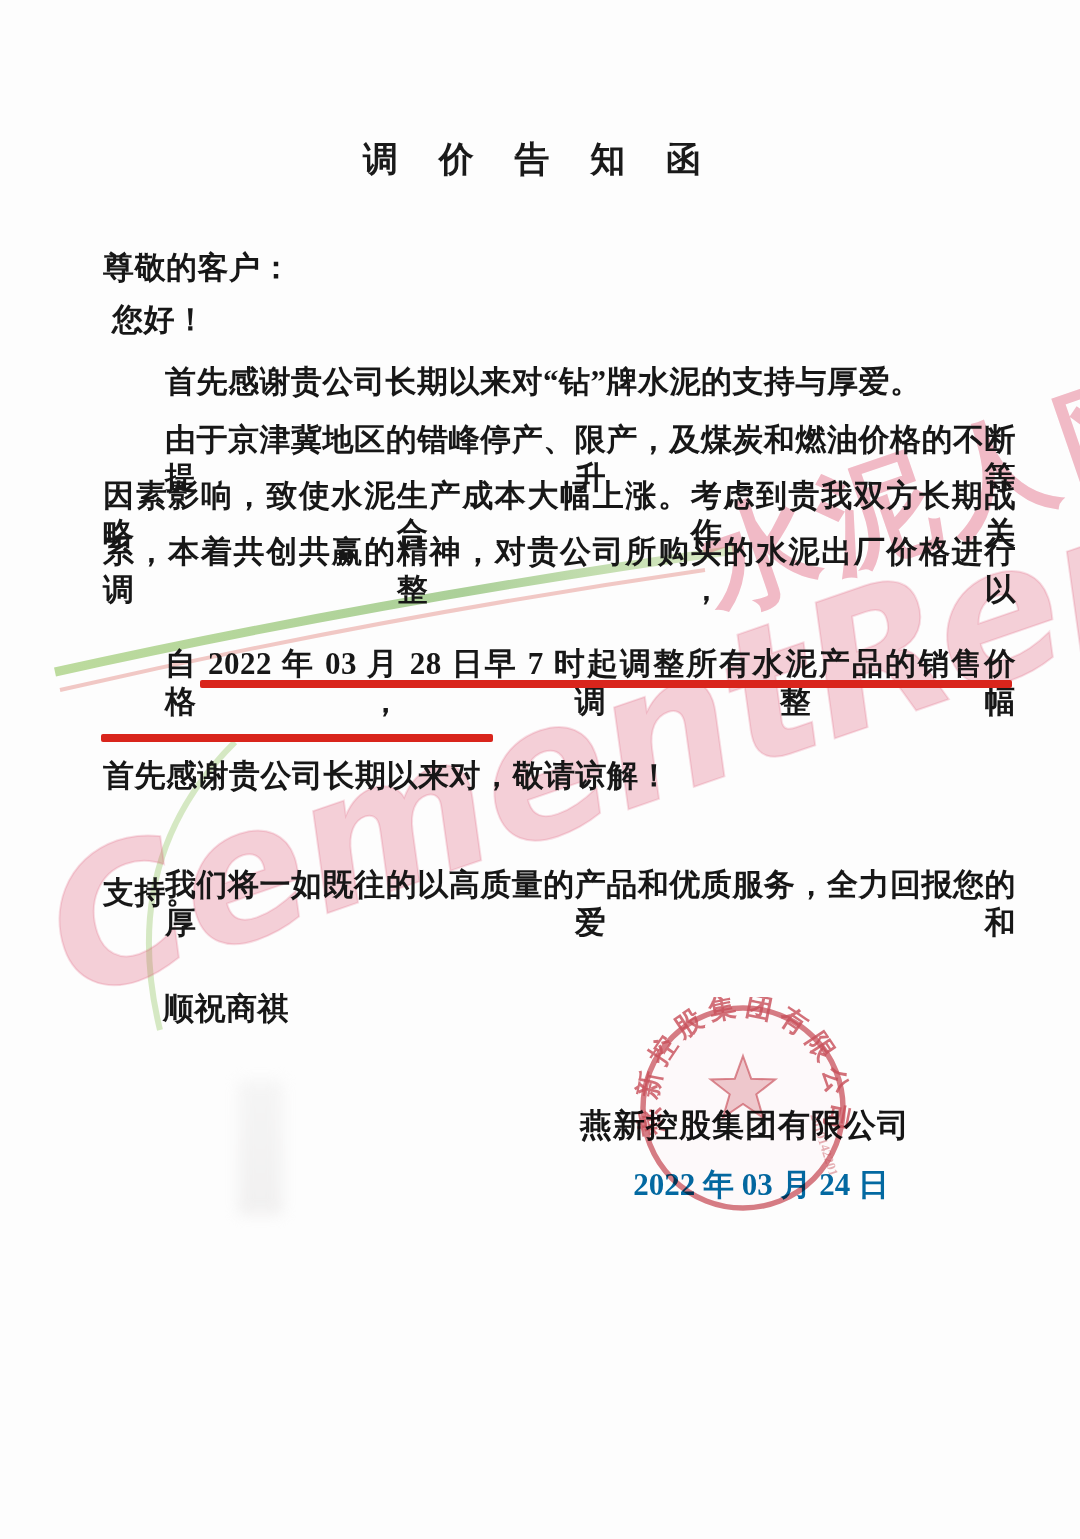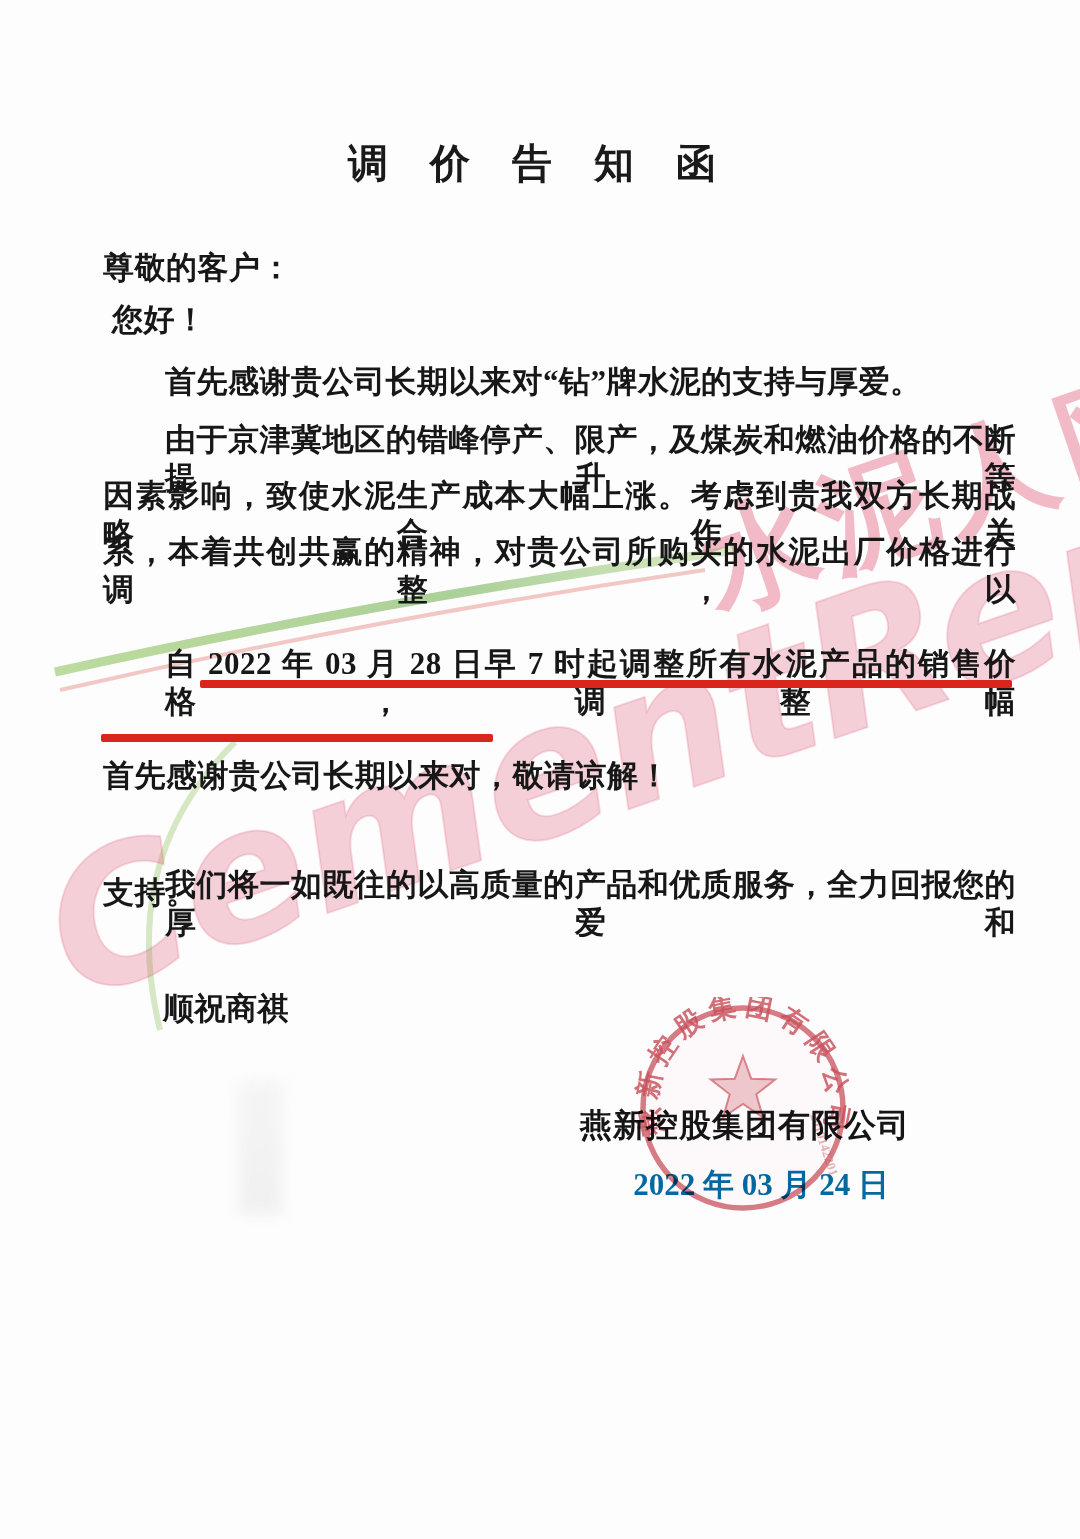--- a/index.html
+++ b/index.html
@@ -16,21 +16,21 @@
     fill:rgba(222,77,109,0.26); stroke:rgba(222,77,109,0.18); stroke-width:2px;
   }
   .wm-cn {
     font-family:"DejaVu Sans","Liberation Sans",sans-serif;
     font-weight:bold; fill:rgba(222,77,109,0.38);
   }
   
   .textlayer { position:absolute; left:0; top:0; width:100%; height:100%; z-index:2; }
   .title {
     position:absolute; top:136px; left:0; width:100%;
-    text-align:center; font-size:40px; font-weight:700; color:#1a1a1a;
+    text-align:center; font-size:35px; font-weight:700; color:#1a1a1a;
     letter-spacing:16px; white-space:nowrap;
   }
   .line {
     position:absolute; font-size:31px; line-height:38px; font-weight:700;
     color:#171717; letter-spacing:0.5px; white-space:nowrap;
   }
   .just { white-space:normal; text-align:justify; text-align-last:justify; }
   .full  { left:103px; width:913px; }
   .ind   { left:165px; width:851px; }
   .underline { position:absolute; height:8px; background:#d9251c; border-radius:2px; z-index:3; }

